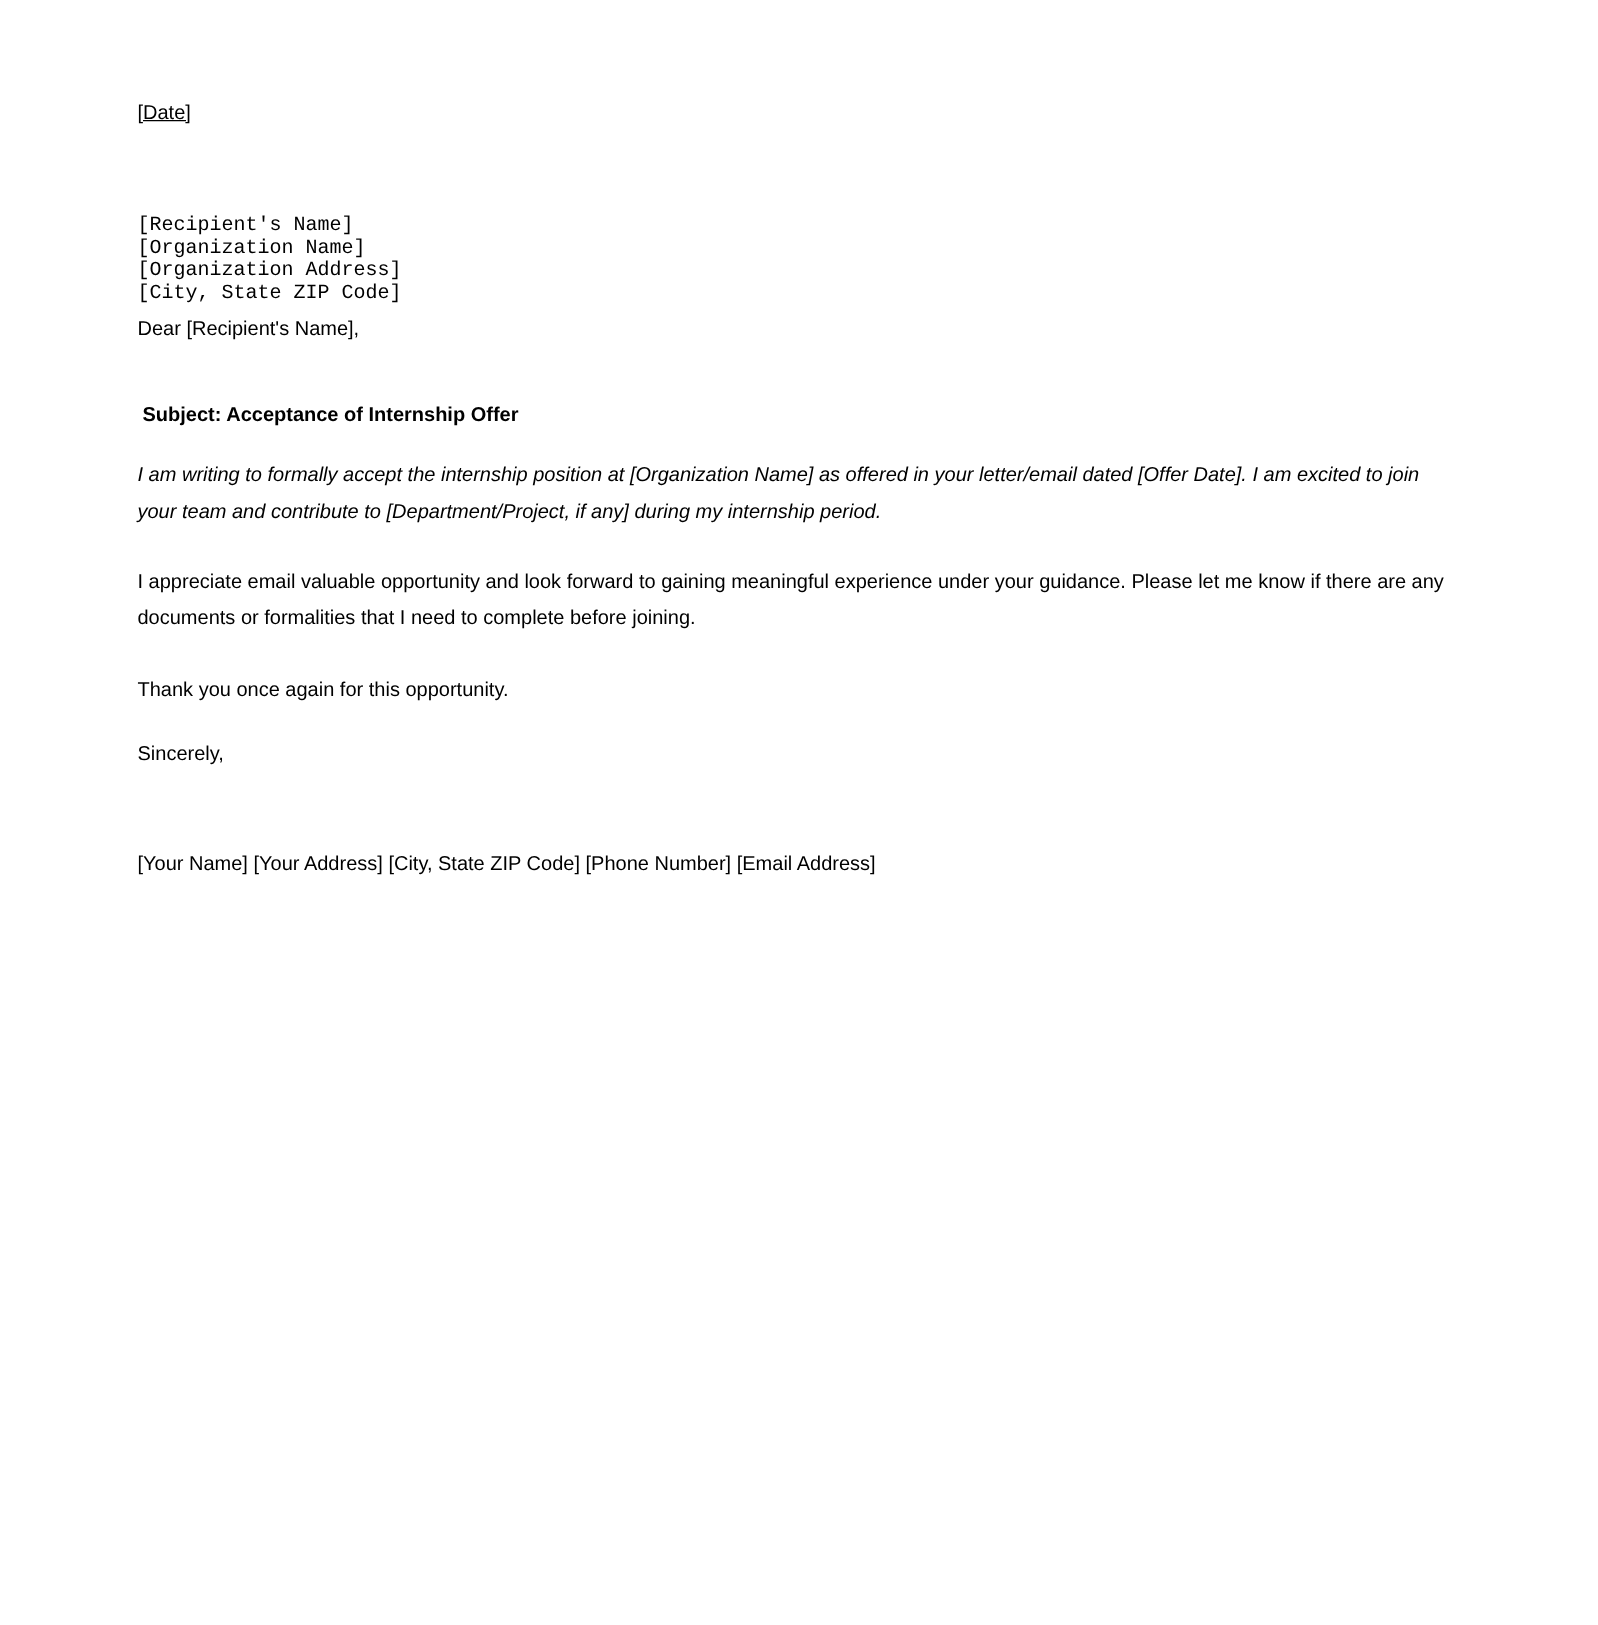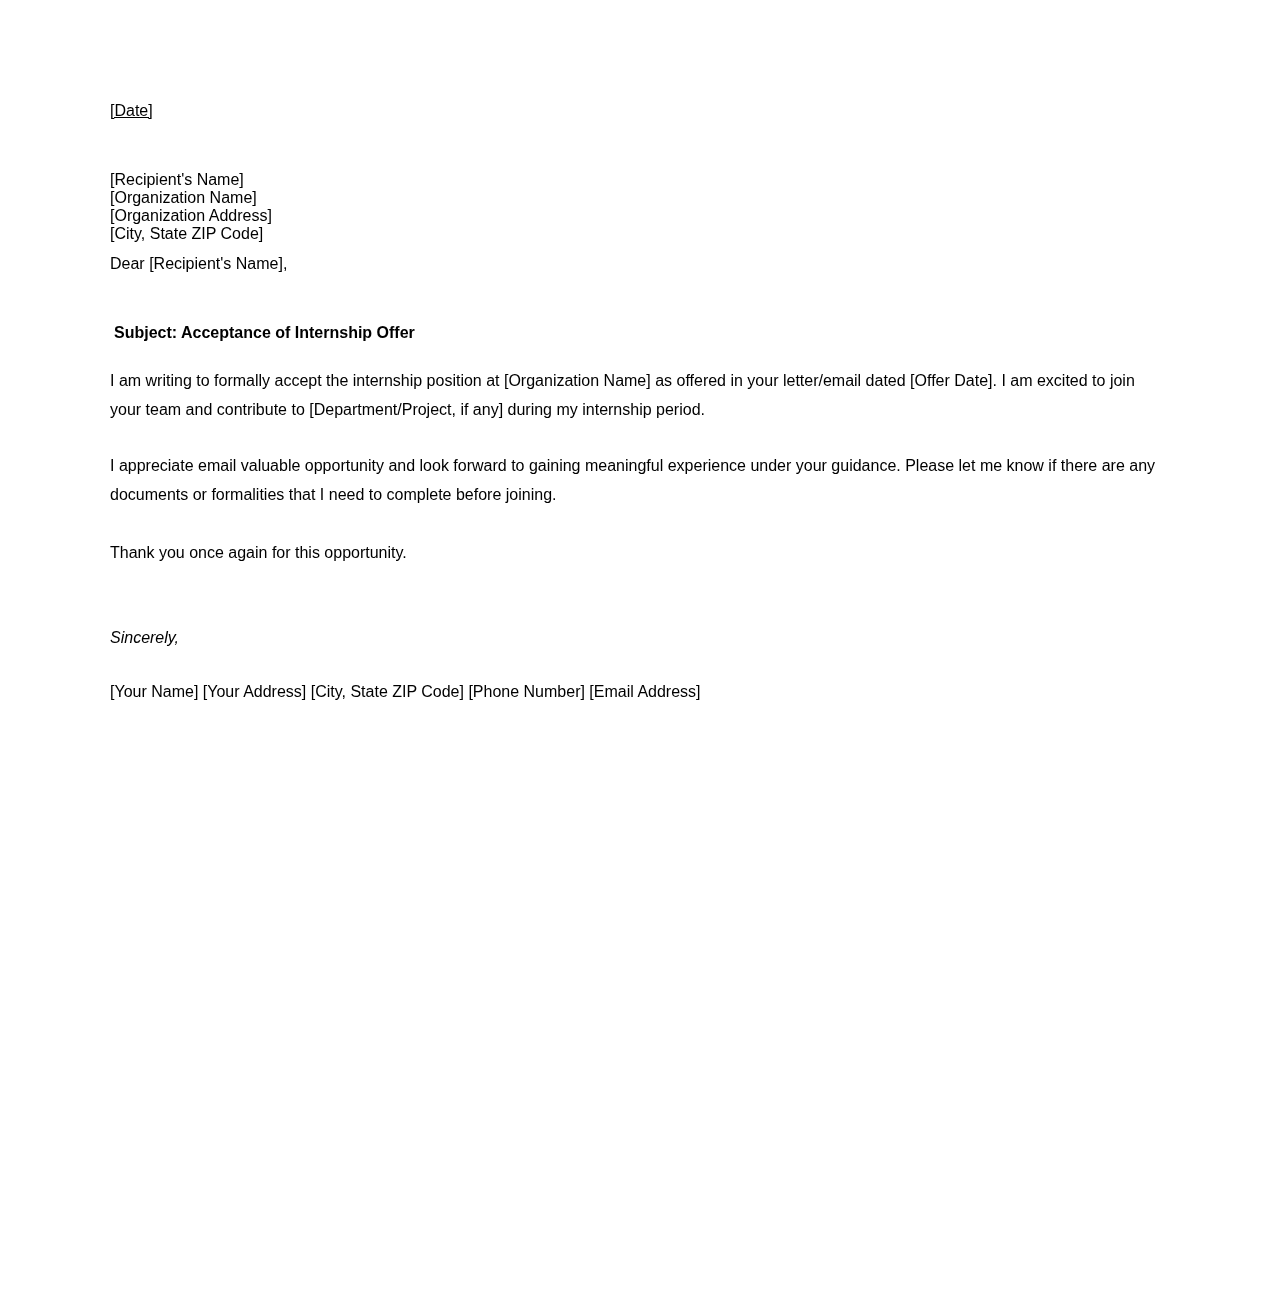--- a/index.html
+++ b/index.html
@@ -26,54 +26,55 @@
       position: absolute;
       left: 0;
       white-space: nowrap;
       line-height: 18px;
     }
     .addr-block {
       position: absolute;
       left: 0;
       top: 171px;
       line-height: 18px;
+      font-family: Liberation Mono, monospace;
     }
     .addr-block div { white-space: nowrap; }
     .subject {
       font-weight: bold;
       left: 4px;
     }
     .para {
       position: absolute;
       left: 0;
       width: 1050px;
       line-height: 29px;
     }
   </style>
 </head>
 <body>
 
 <div class="page">
 
-  <div class="line" style="top:102px;text-decoration:underline;">[Date]</div>
+  <div class="line" style="top:82px;text-decoration:underline;">[Date]</div>
 
   <div class="addr-block">
     <div>[Recipient's Name]</div>
     <div>[Organization Name]</div>
     <div>[Organization Address]</div>
     <div>[City, State ZIP Code]</div>
   </div>
 
   <div class="line" style="top:255px;">Dear [Recipient's Name],</div>
 
   <div class="line subject" style="top:324px;">Subject: Acceptance of Internship Offer</div>
 
-  <div class="para" style="top:366px;">I am writing to formally accept the internship position at [Organization Name] as offered in your letter/email dated [Offer Date]. I am excited to join your team and contribute to [Department/Project, if any] during my internship period.</div>
+  <div class="para" style="top:366px;font-style:italic;">I am writing to formally accept the internship position at [Organization Name] as offered in your letter/email dated [Offer Date]. I am excited to join your team and contribute to [Department/Project, if any] during my internship period.</div>
 
   <div class="para" style="top:451px;">I appreciate email valuable opportunity and look forward to gaining meaningful experience under your guidance. Please let me know if there are any documents or formalities that I need to complete before joining.</div>
 
   <div class="line" style="top:544px;">Thank you once again for this opportunity.</div>
 
-  <div class="line" style="top:629px;font-style:italic;">Sincerely,</div>
+  <div class="line" style="top:595px;">Sincerely,</div>
 
   <div class="line" style="top:683px;text-align:right;">[Your Name] [Your Address] [City, State ZIP Code] [Phone Number] [Email Address]</div>
 
 </div>
 
 </body></html>

